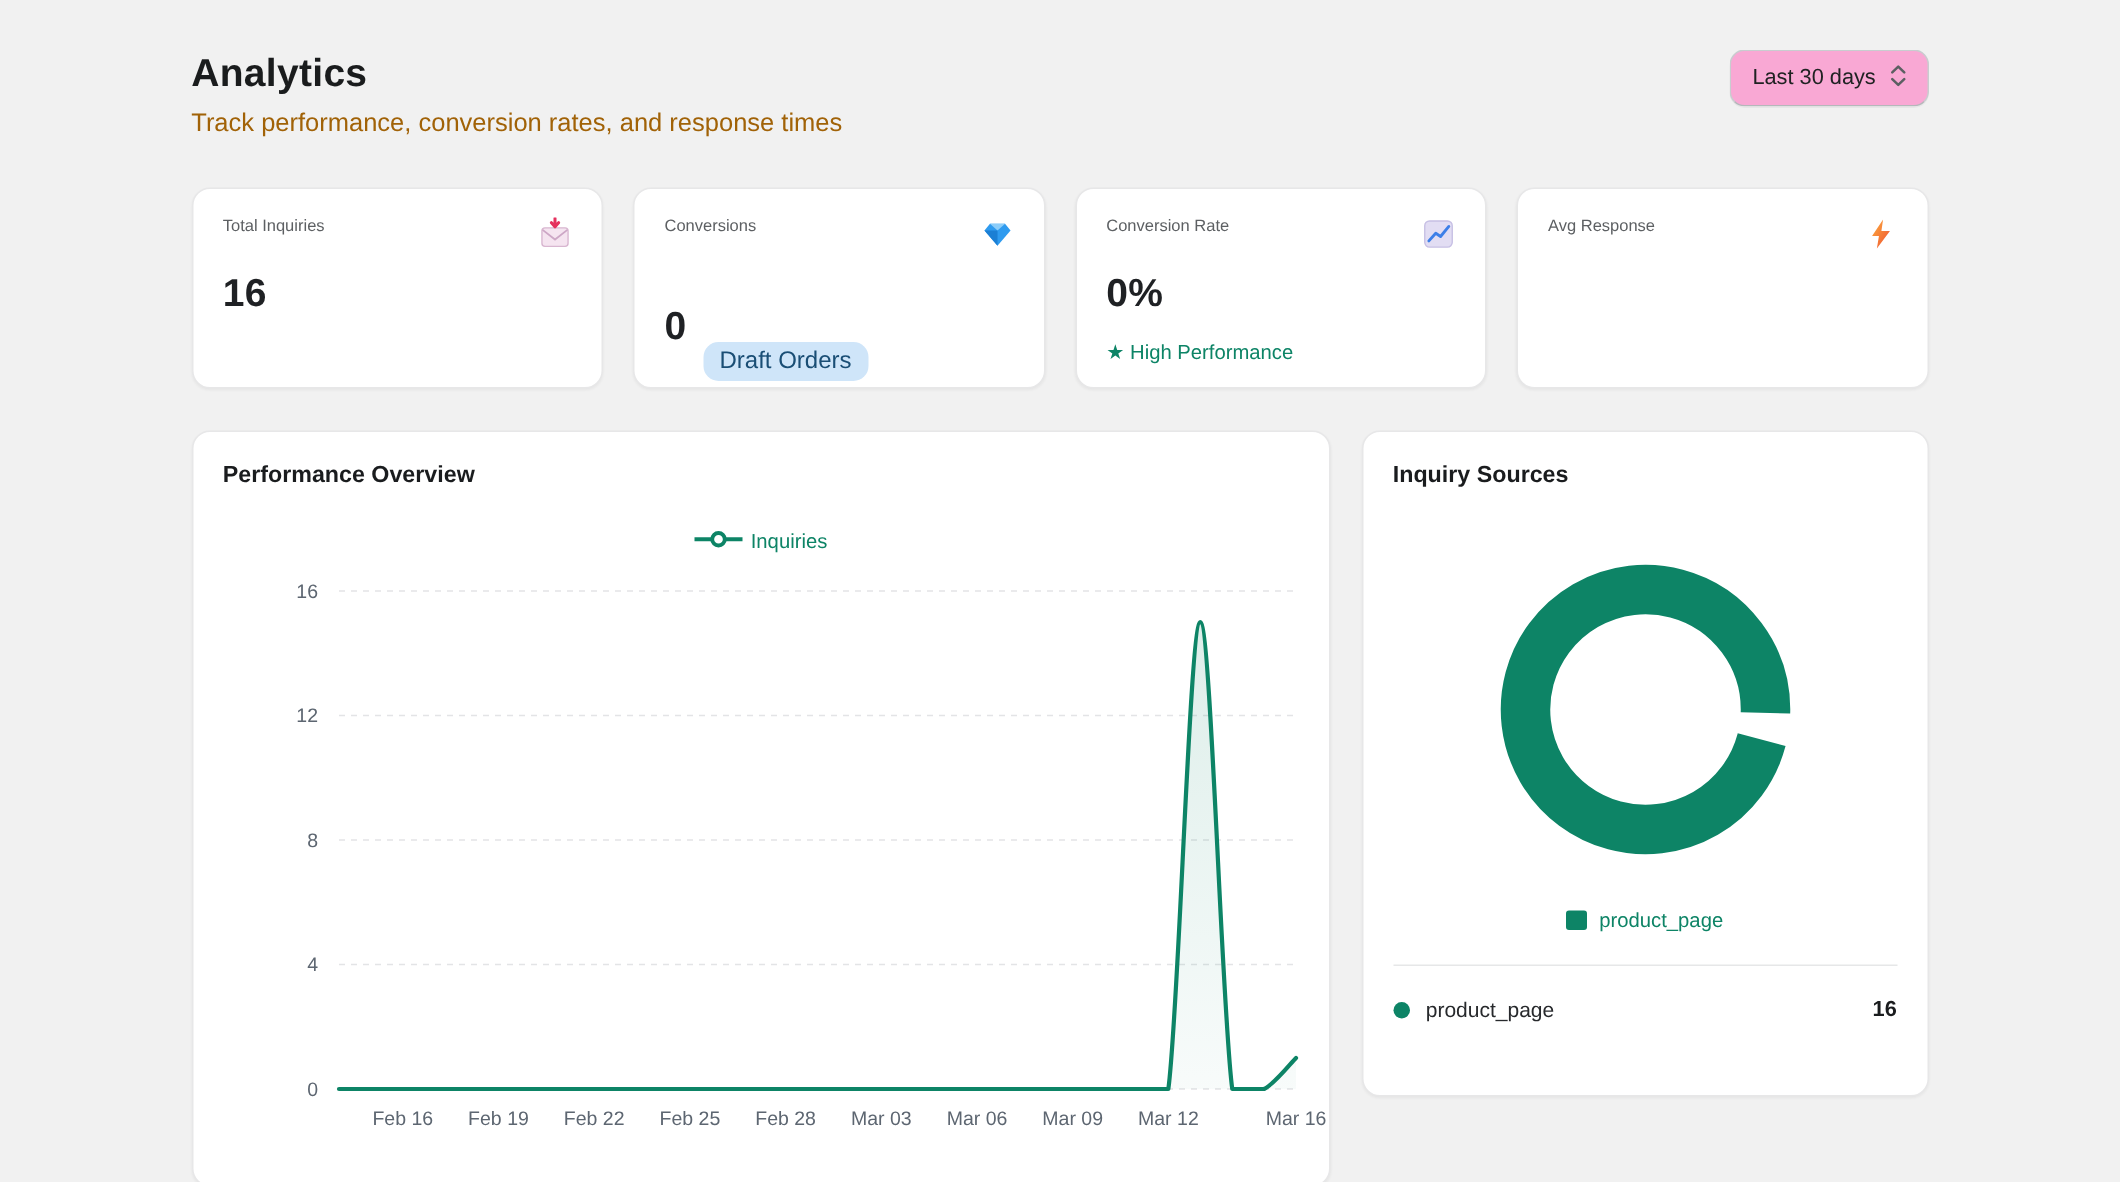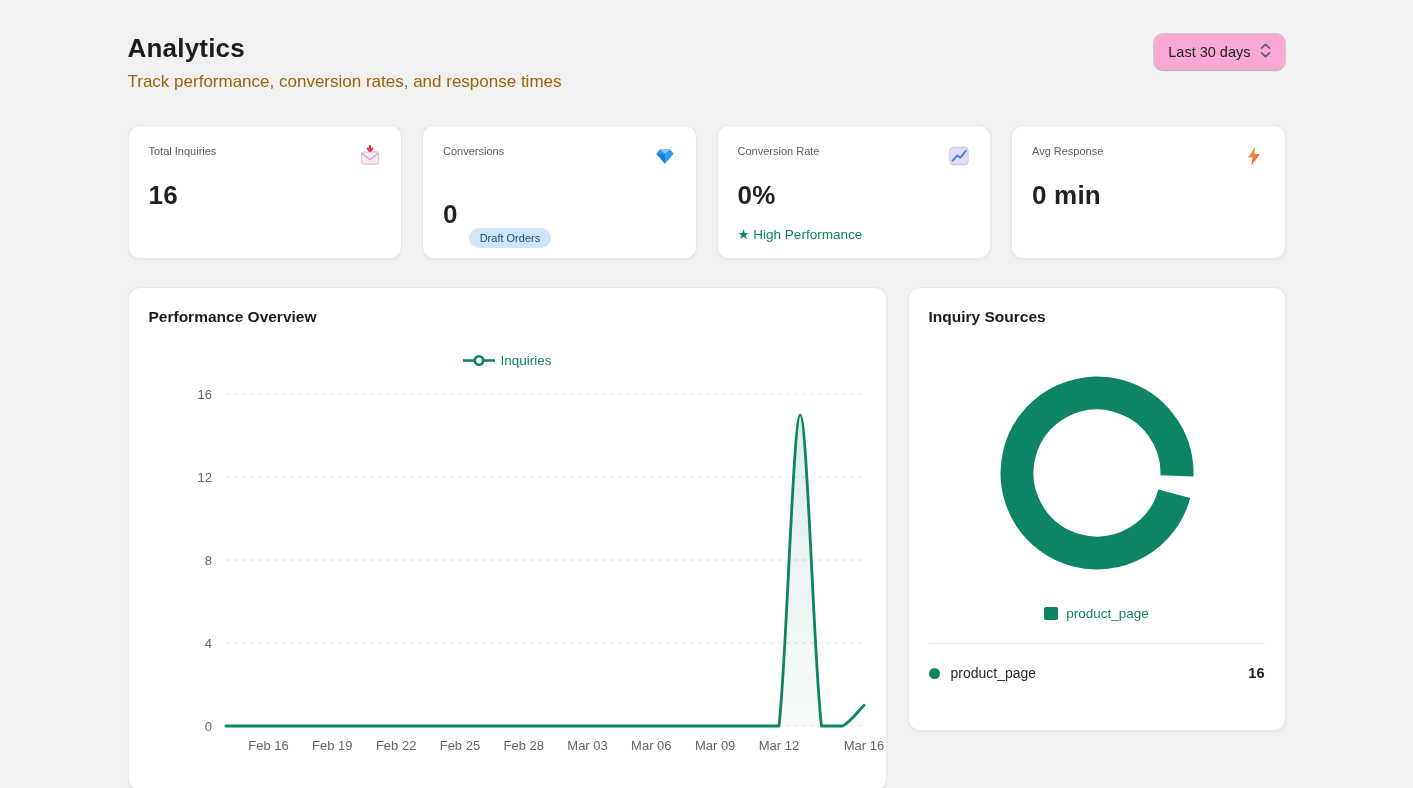--- a/index.html
+++ b/index.html
@@ -30,21 +30,21 @@
     box-shadow: 0 1px 2px rgba(26,26,26,.06);
   }
   .stat-card { padding: 19px 20px; height: 134px; }
   .stat-top { display: flex; justify-content: space-between; align-items: flex-start; }
   .stat-label { font-size: 11px; color: #5d6063; font-weight: 500; }
   .stat-icon svg { width: 22px; height: 22px; display: block; }
   .stat-value-row { display: flex; align-items: center; gap: 11px; margin-top: 13px; }
   .stat-value { font-size: 26px; font-weight: 700; color: #1f2124; letter-spacing: .2px; }
   .badge {
     background: var(--badge-bg, #cfe5f9); color: var(--badge-text, #1a4e75);
-    font-size: 11px; padding: 4px 11px; border-radius: 10px; white-space: nowrap; margin-top: 48px;
+    font-size: 16px; padding: 4px 11px; border-radius: 10px; white-space: nowrap; margin-top: 48px;
   }
   .stat-note { margin-top: 15px; font-size: 13.5px; color: var(--accent, #0d8466); font-weight: 500; }
 
   
   .main-grid { display: grid; grid-template-columns: 759px 378px; gap: 21px; margin-top: 28px; align-items: start; }
   .panel-title { font-size: 15.5px; font-weight: 700; color: #1a1c1e; }
 
   
   .perf-card { padding: 20px; height: 504px; }
   .chart-legend { display: flex; justify-content: center; gap: 4px; margin-top: 27px; cursor: pointer; }
@@ -143,23 +143,20 @@
           <svg viewBox="0 0 24 24">
             <defs>
               <linearGradient id="boltGrad" x1="0" y1="0" x2="1" y2="1">
                 <stop offset="0" stop-color="#fdae3e"></stop>
                   <stop offset="1" stop-color="#ee4f32"></stop>
               </linearGradient>
             </defs>
             <polygon points="13.5,1.5 5.5,13.5 10.5,13.5 9,22.5 18.5,9.8 12.3,9.8" fill="url(#boltGrad)"></polygon>
           </svg>
         </span>
-      </div>
-      <div class="stat-value-row">
-        <span class="stat-value">0 min</span>
       </div>
     </div>
   </div>
 
   <div class="main-grid">
 
     <div class="card perf-card">
       <div class="panel-title">Performance Overview</div>
       <div class="chart-legend">
         <span>

